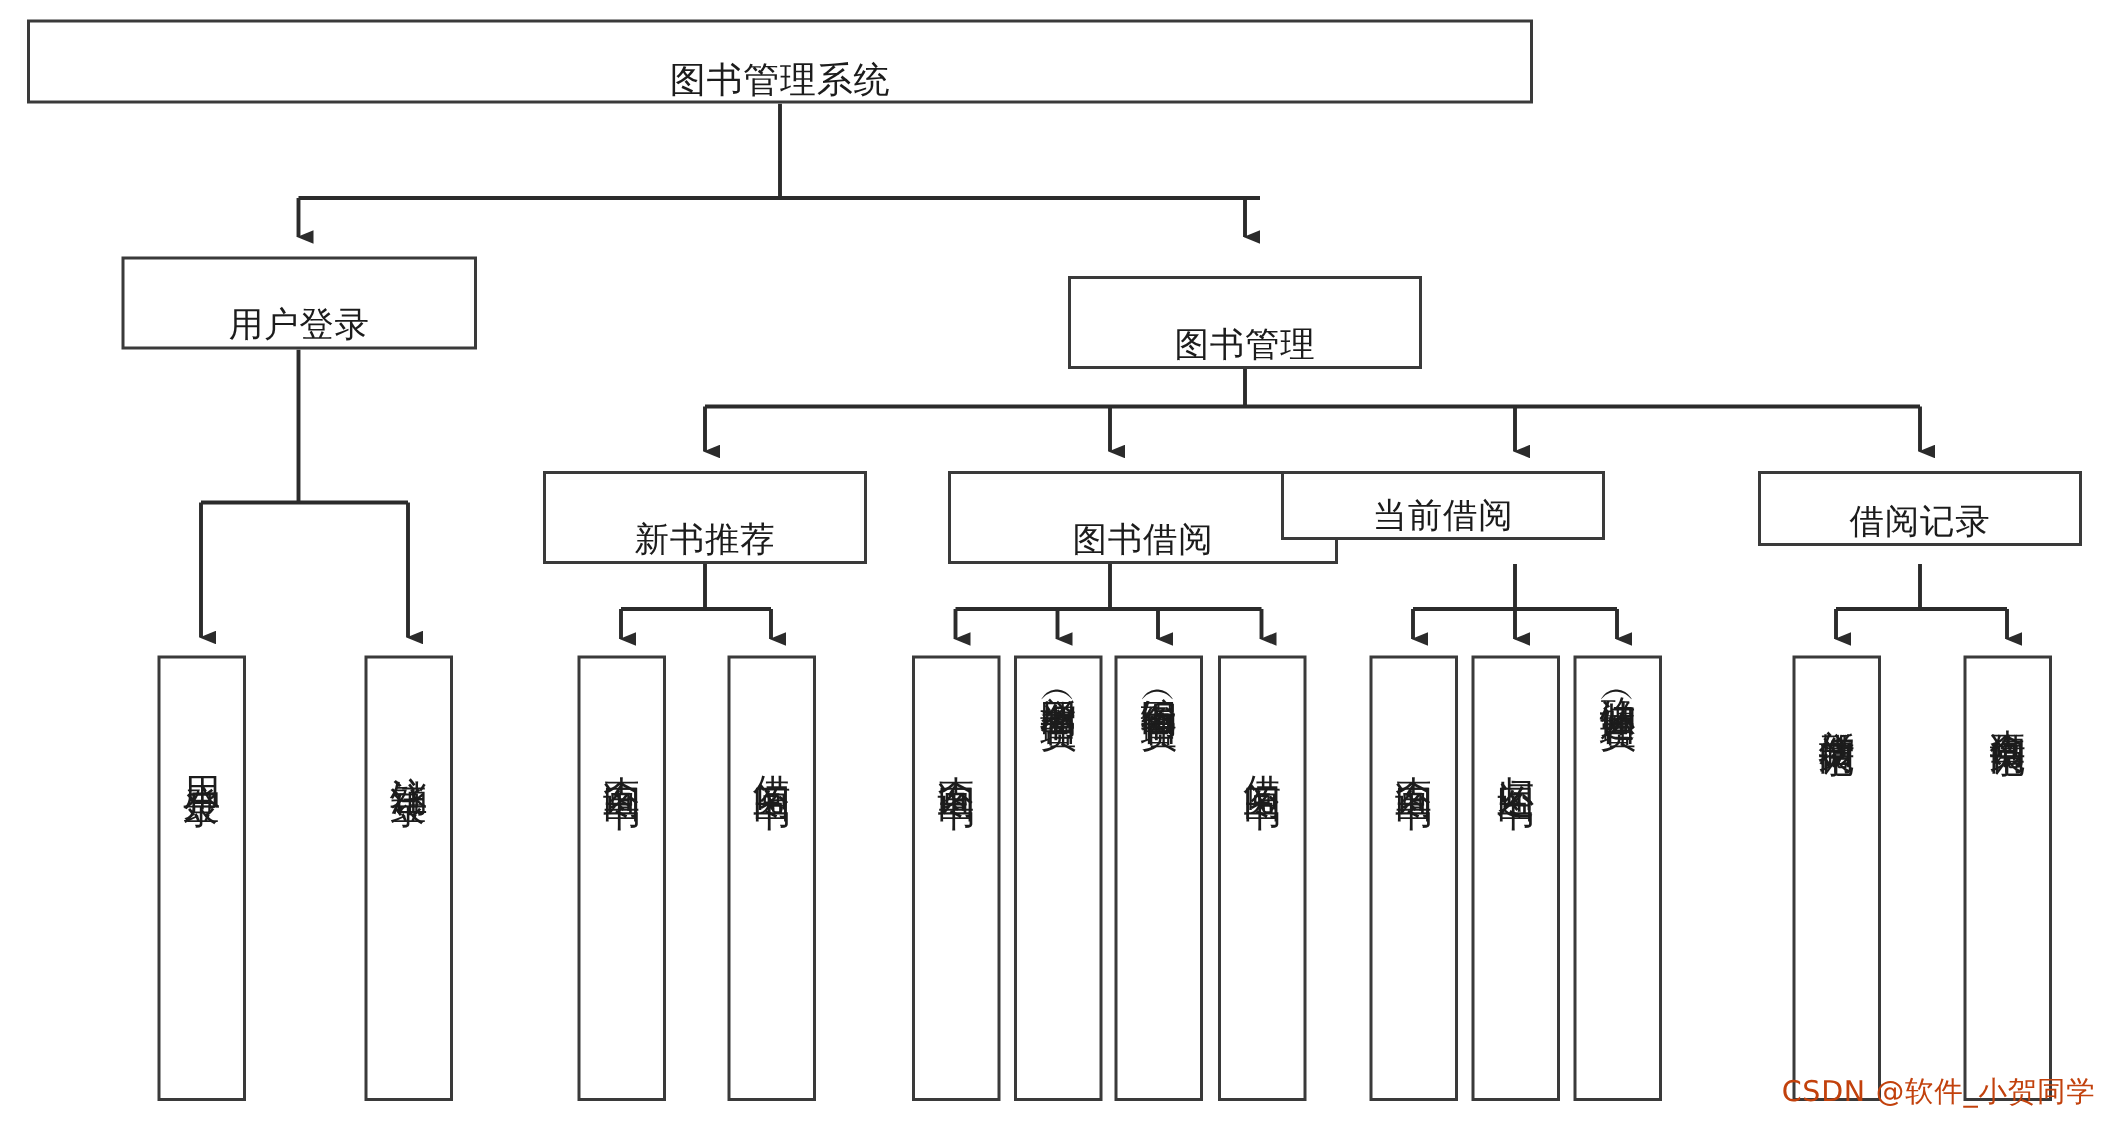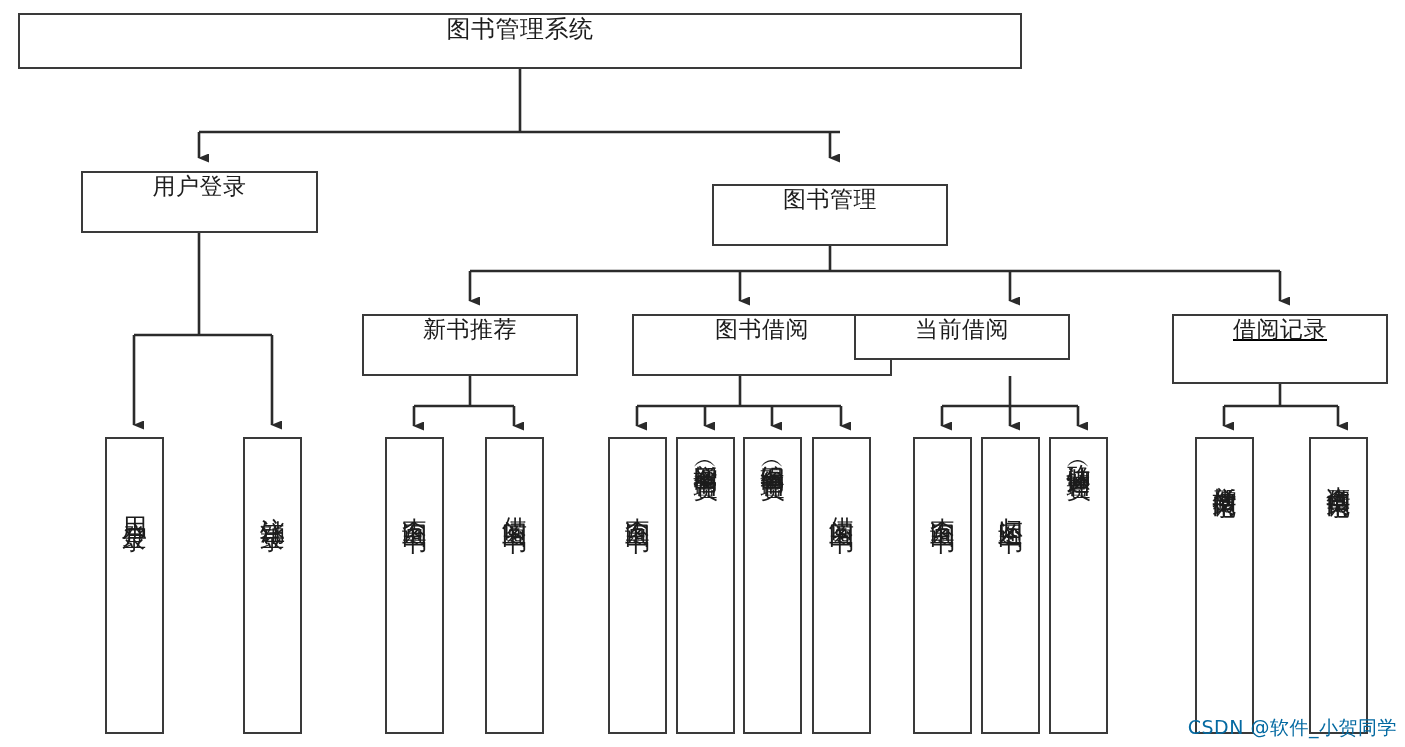--- a/index.html
+++ b/index.html
@@ -25,21 +25,21 @@
     width: 1405px;
     height: 747px;
     pointer-events: none;
   }
   .node {
     position: absolute;
     box-sizing: border-box;
     background: #ffffff;
     border: 2px solid #3a3a3a;
     display: flex;
-    align-items: flex-start;
+    align-items: flex-end;
     justify-content: center;
     z-index: 2;
   }
   .node .label {
     color: #1c1c1c;
     text-align: center;
     line-height: 1.18;
     letter-spacing: 0.5px;
     white-space: nowrap;
   }
@@ -67,21 +67,21 @@
   }
   .node.vert.tall .label {
     font-size: 24px;
     letter-spacing: 2px;
   }
   .watermark {
     position: absolute;
     right: 8px;
     bottom: 6px;
     font-size: 19px;
-    color: #0369a1;
+    color: #c2410c;
     letter-spacing: 0.5px;
     z-index: 3;
     white-space: nowrap;
     font-family: "DejaVu Sans", "Liberation Sans", sans-serif;
   }
 </style>
 </head>
 <body>
 
 <div id="canvas">
@@ -149,21 +149,21 @@
 
   <div class="node horiz" style="left:362px; top:314px; width:216px; height:62px;">
     <span class="label">新书推荐</span>
   </div>
   <div class="node horiz" style="left:632px; top:314px; width:260px; height:62px;">
     <span class="label">图书借阅</span>
   </div>
   <div class="node horiz" style="left:854px; top:314px; width:216px; height:46px;">
     <span class="label">当前借阅</span>
   </div>
-  <div class="node horiz" style="left:1172px; top:314px; width:216px; height:70px;text-decoration:underline;">
+  <div class="node horiz" style="left:1172px; top:314px; width:216px; height:50px;">
     <span class="label">借阅记录</span>
   </div>
 
   <div class="node vert" style="left:105px; top:437px; width:59px; height:297px; padding-top:58px;">
     <span class="label">用户登录</span>
   </div>
   <div class="node vert" style="left:243px; top:437px; width:59px; height:297px; padding-top:58px;">
     <span class="label">注销登录</span>
   </div>
 

